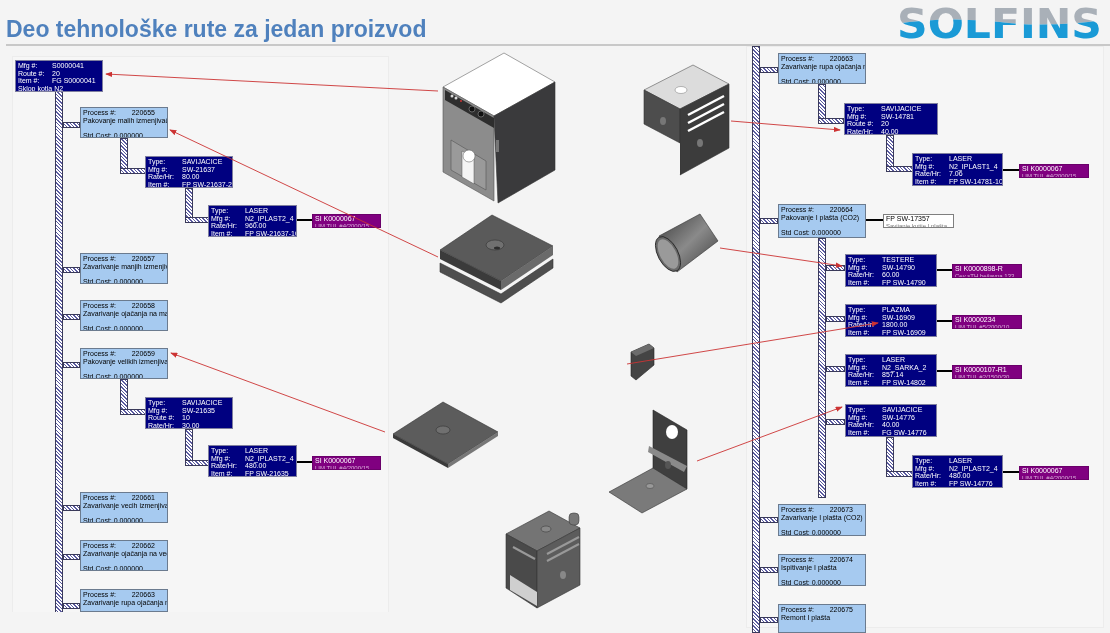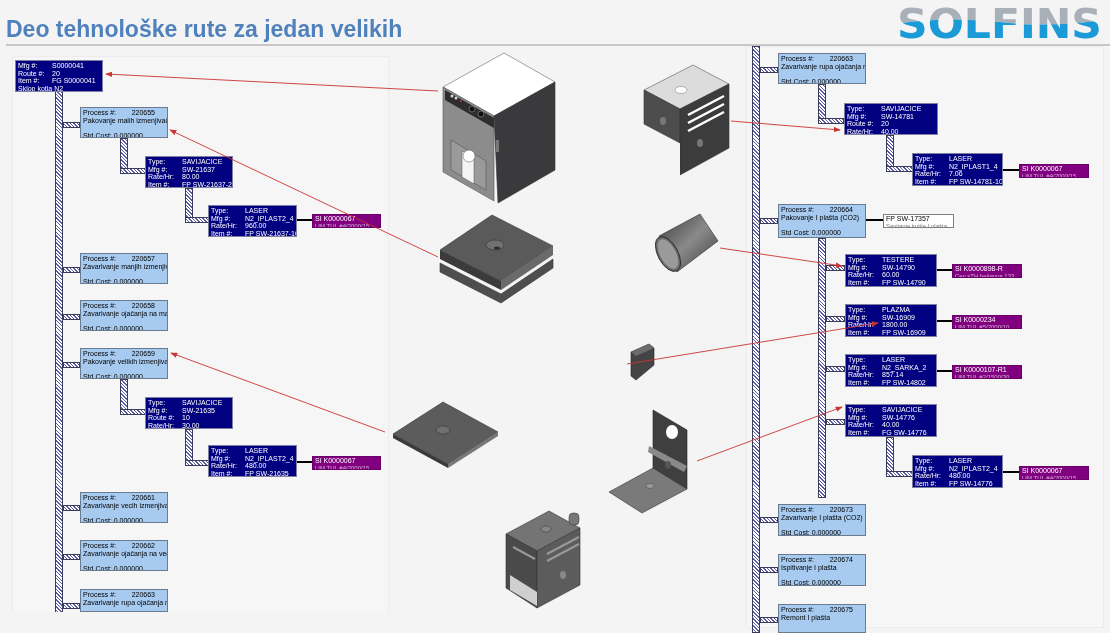--- a/index.html
+++ b/index.html
@@ -31,21 +31,21 @@
     background: repeating-linear-gradient(45deg, #ffffff 0 1.5px, #5a5aa0 1.5px 2.5px);
   }
   .link { position: absolute; height: 2px; background: #000; }
   .sub2 { color: #d8b0d8; font-size: 6px; }
   .sub2w { color: #777; font-size: 6px; }
   svg.overlay { position: absolute; left: 0; top: 0; pointer-events: none; }
 </style>
 </head>
 <body>
 
-<div class="title">Deo tehnološke rute za jedan velikih</div>
+<div class="title">Deo tehnološke rute za jedan proizvod</div>
 <div class="title-rule"></div>
 <svg class="logo" viewBox="0 0 210 40">
   <defs>
     <clipPath id="topclip">
         <path d="M0 0 H210 V18 Q150 26 105 20 Q50 14 0 22 Z"></path>
       </clipPath>
     <clipPath id="botclip">
         <path d="M0 22 Q50 14 105 20 Q150 26 210 18 V40 H0 Z"></path>
       </clipPath>
   </defs>

